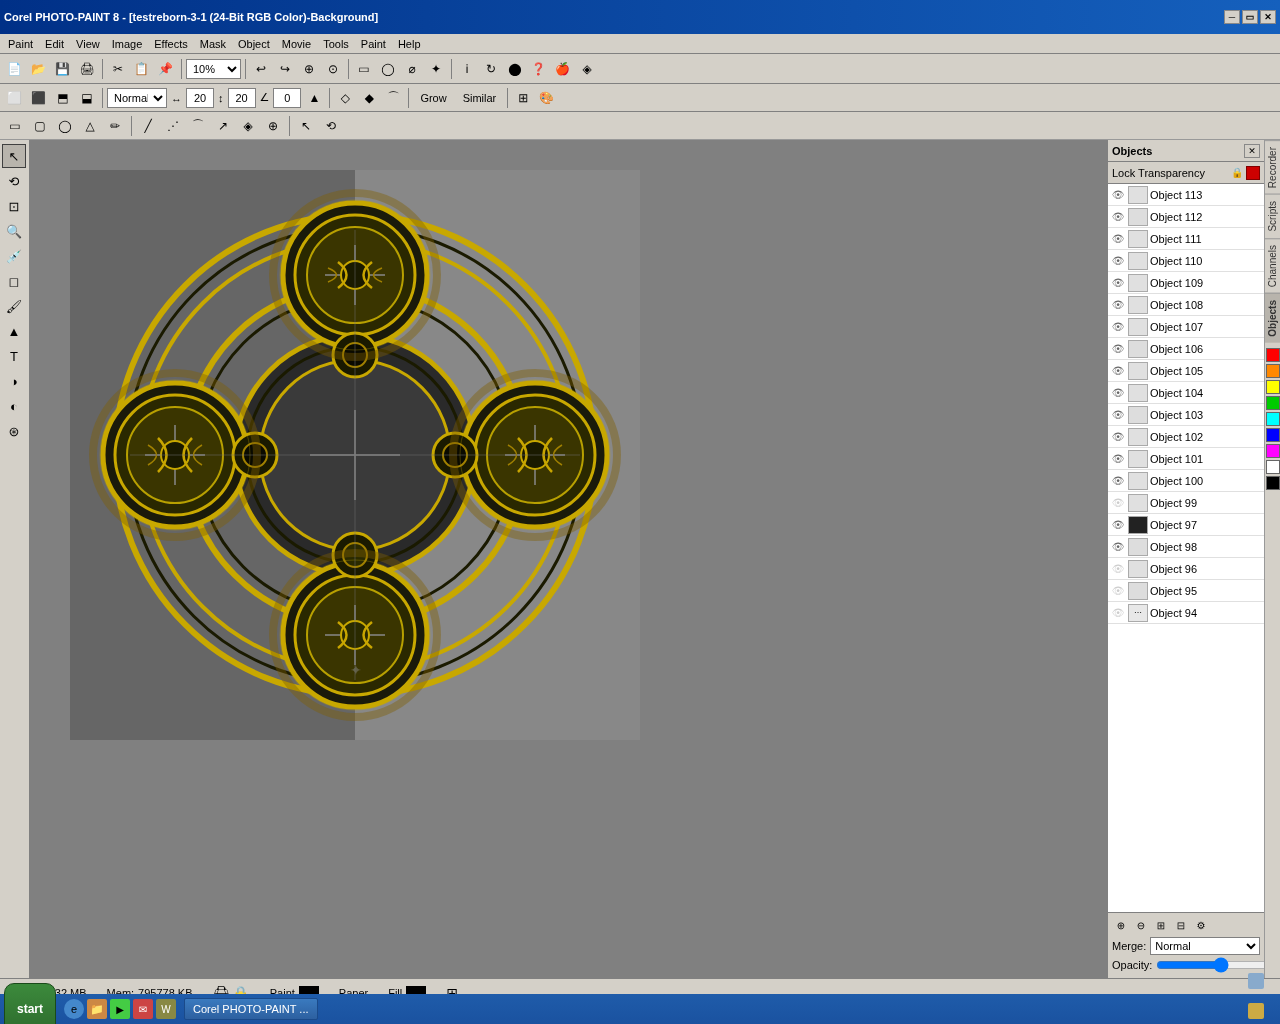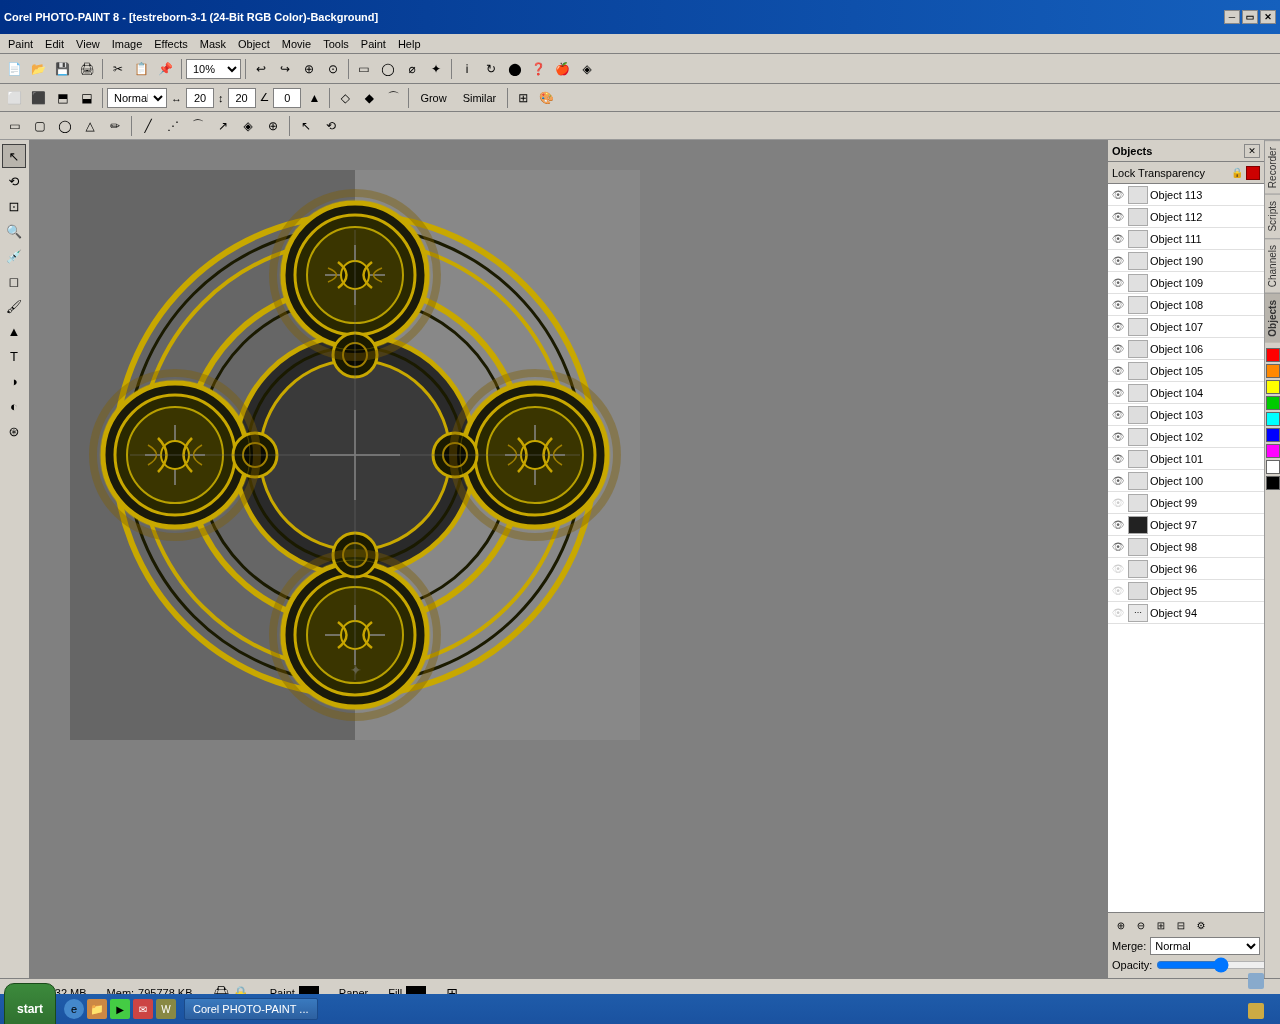--- a/index.html
+++ b/index.html
@@ -560,21 +560,21 @@
           <span class="obj-name">Object 112</span>
         </div>
         <div class="obj-row">
           <span class="obj-eye">👁</span>
           <div class="obj-thumb"></div>
           <span class="obj-name">Object 111</span>
         </div>
         <div class="obj-row">
           <span class="obj-eye">👁</span>
           <div class="obj-thumb"></div>
-          <span class="obj-name">Object 190</span>
+          <span class="obj-name">Object 110</span>
         </div>
         <div class="obj-row">
           <span class="obj-eye">👁</span>
           <div class="obj-thumb"></div>
           <span class="obj-name">Object 109</span>
         </div>
         <div class="obj-row">
           <span class="obj-eye">👁</span>
           <div class="obj-thumb"></div>
           <span class="obj-name">Object 108</span>

